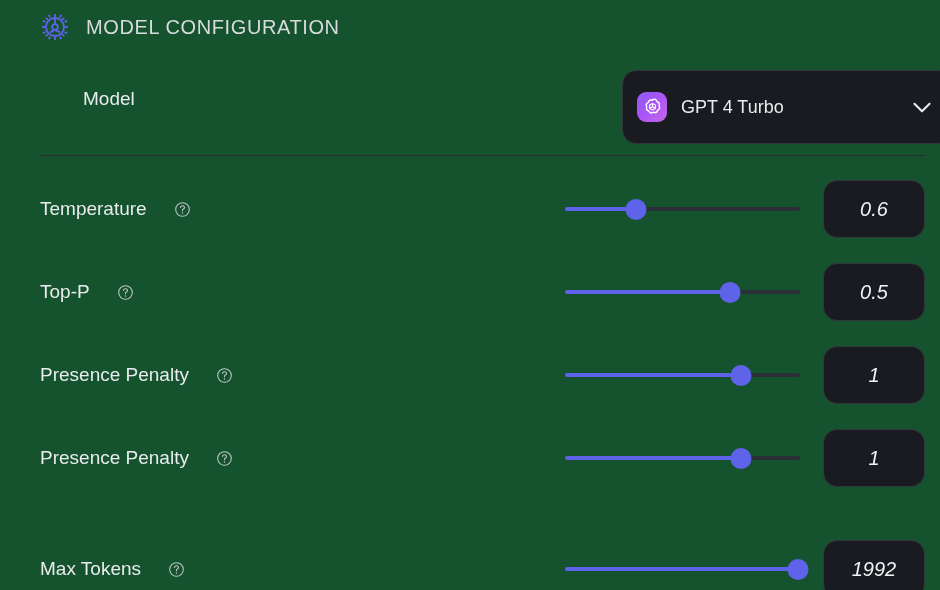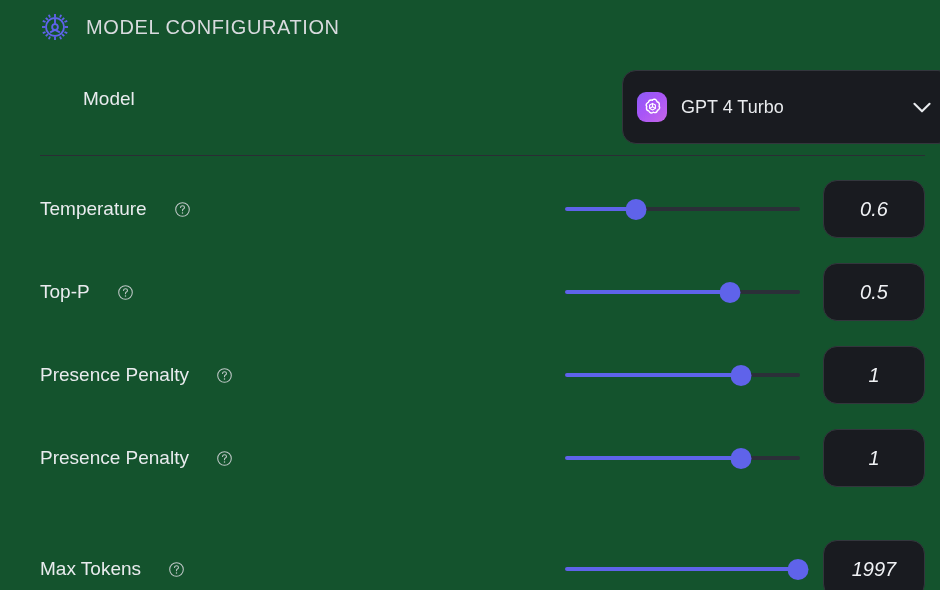--- a/index.html
+++ b/index.html
@@ -339,18 +339,18 @@
             <path d="M9.3 9.1c0-1.6 1.3-2.5 2.8-2.5 1.6 0 2.7 1 2.7 2.4 0 1.2-.7 1.8-1.7 2.4-.8.5-1.1 1-1.1 1.9v.4" fill="none" stroke="#d6d8dc" stroke-width="1.5" stroke-linecap="round"></path>
             <circle cx="12" cy="17.1" r="1.05" fill="#d6d8dc"></circle>
           </svg>
         </div>
         <div class="slider">
           <div class="slider-track"></div>
           <div class="slider-fill" style="width:99%"></div>
           <div class="slider-thumb" style="left:99%"></div>
         </div>
         <div class="value-box">
-          <span class="value-text">1997</span>
+          <span class="value-text">1992</span>
         </div>
       </div>
     </div>
 
 </div>
 
 </body></html>

